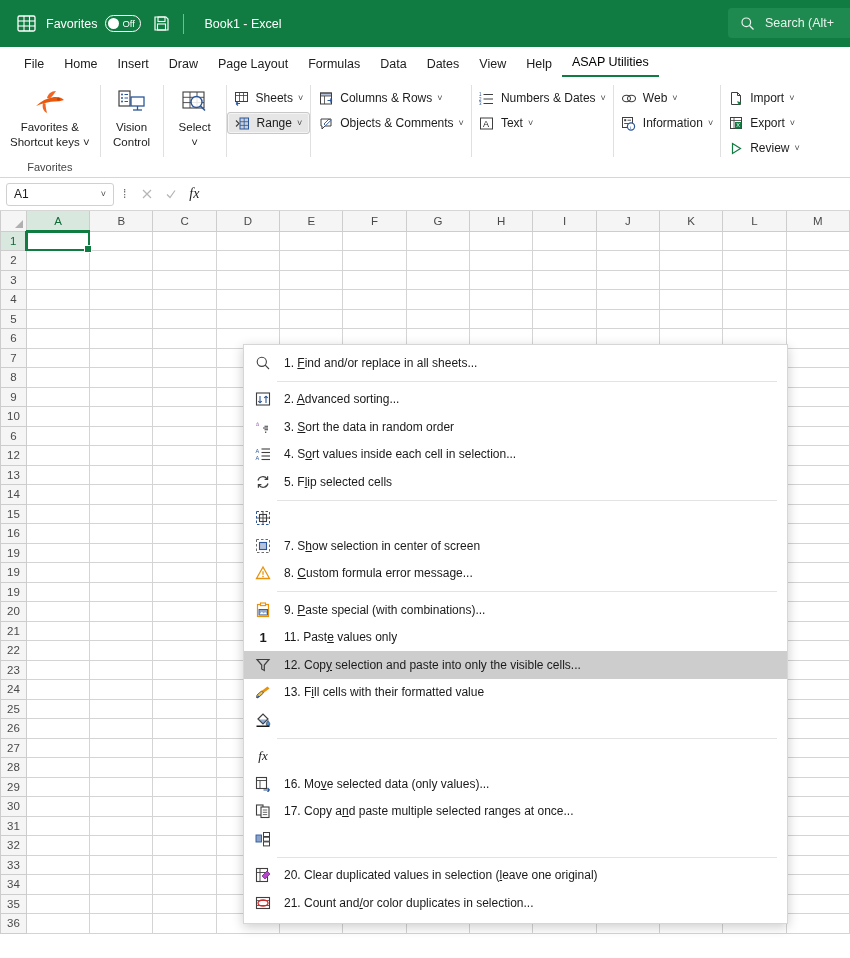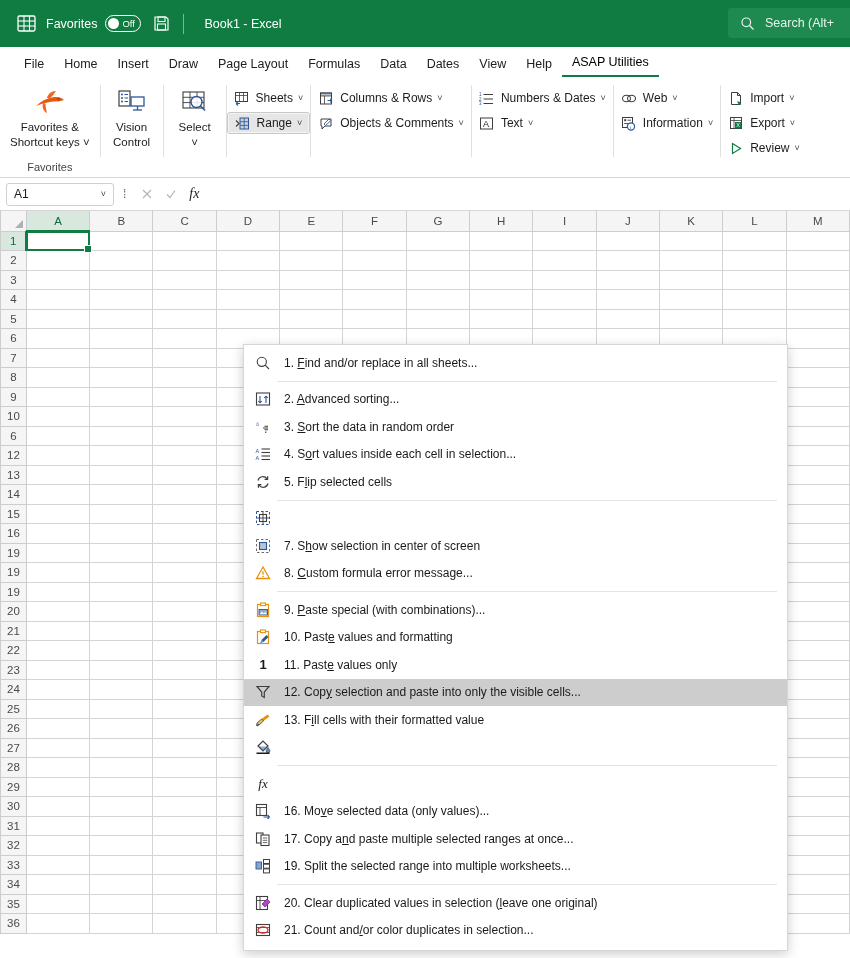--- a/index.html
+++ b/index.html
@@ -1294,31 +1294,20 @@
             <rect x="2.5" y="2.5" width="11" height="12" fill="#ffffff" stroke="#e8920c" stroke-width="1.2"></rect>
             <rect x="5.5" y="1" width="5" height="2.6" fill="#ffffff" stroke="#e8920c" stroke-width="1.1"></rect>
             <rect x="4" y="7.5" width="8.5" height="5.5" fill="#2b579a" fill-opacity="0.5" stroke="#2b579a" stroke-width="0.9"></rect>
             <path d="M4.5 12.3l2.3-2.5 1.8 1.8 1.5-1.6 2 2.3z" fill="#ffffff"></path>
           </svg>
         </span>
         <span class="mi-label">9. <u>P</u>aste special (with combinations)...</span>
       </div>
       <div class="mi">
         <span class="mi-icon">
-          <svg width="16" height="16" viewBox="0 0 16 16">
-            <rect x="2.5" y="2.5" width="11" height="12" fill="#ffffff" stroke="#e8920c" stroke-width="1.2"></rect>
-            <rect x="5.5" y="1" width="5" height="2.6" fill="#ffffff" stroke="#e8920c" stroke-width="1.1"></rect>
-            <path d="M11.5 6l2 2-5 5-2-2z" fill="#2b579a"></path>
-            <path d="M6.5 11l-1.5 3.5 3.5-1.5z" fill="#4a90d9"></path>
-          </svg>
-        </span>
-        <span class="mi-label">10. Past<u>e</u> values and formatting</span>
-      </div>
-      <div class="mi">
-        <span class="mi-icon">
           <span style="font-size:13px;font-weight:bold;color:#1a1a1a;font-family:Liberation Sans,sans-serif;">1</span>
         </span>
         <span class="mi-label">11. Past<u>e</u> values only</span>
       </div>
       <div class="mi hl">
         <span class="mi-icon">
           <svg width="16" height="16" viewBox="0 0 16 16">
             <path d="M2 2.5h12L9.3 8v5.5L6.7 12V8z" fill="none" stroke="#3f3f3f" stroke-width="1.2"></path>
           </svg>
         </span>
@@ -1375,21 +1364,20 @@
       </div>
       <div class="mi">
         <span class="mi-icon">
           <svg width="16" height="16" viewBox="0 0 16 16">
             <rect x="1" y="4" width="5.5" height="7" fill="#2b579a" fill-opacity="0.55" stroke="#2b579a" stroke-width="0.9"></rect>
             <rect x="8.5" y="1.5" width="6" height="4" fill="none" stroke="#3f3f3f" stroke-width="1"></rect>
             <rect x="8.5" y="6.2" width="6" height="4" fill="none" stroke="#3f3f3f" stroke-width="1"></rect>
             <rect x="8.5" y="10.9" width="6" height="4" fill="none" stroke="#3f3f3f" stroke-width="1"></rect>
           </svg>
         </span>
-        <span class="mi-label">19. Split the selected ran<u>g</u>e into multiple worksheets...</span>
       </div>
       <div class="msep"></div>
       <div class="mi">
         <span class="mi-icon">
           <svg width="16" height="16" viewBox="0 0 16 16">
             <rect x="1.5" y="1.5" width="11" height="13" fill="none" stroke="#3f3f3f" stroke-width="1.1"></rect>
             <line x1="5" y1="1.5" x2="5" y2="14.5" stroke="#3f3f3f" stroke-width="0.9"></line>
             <line x1="1.5" y1="5.5" x2="12.5" y2="5.5" stroke="#3f3f3f" stroke-width="0.9"></line>
             <path d="M12 4l3 3-5 5-3-3z" fill="#b347c9" stroke="#7d2a90" stroke-width="0.8"></path>
           </svg>

